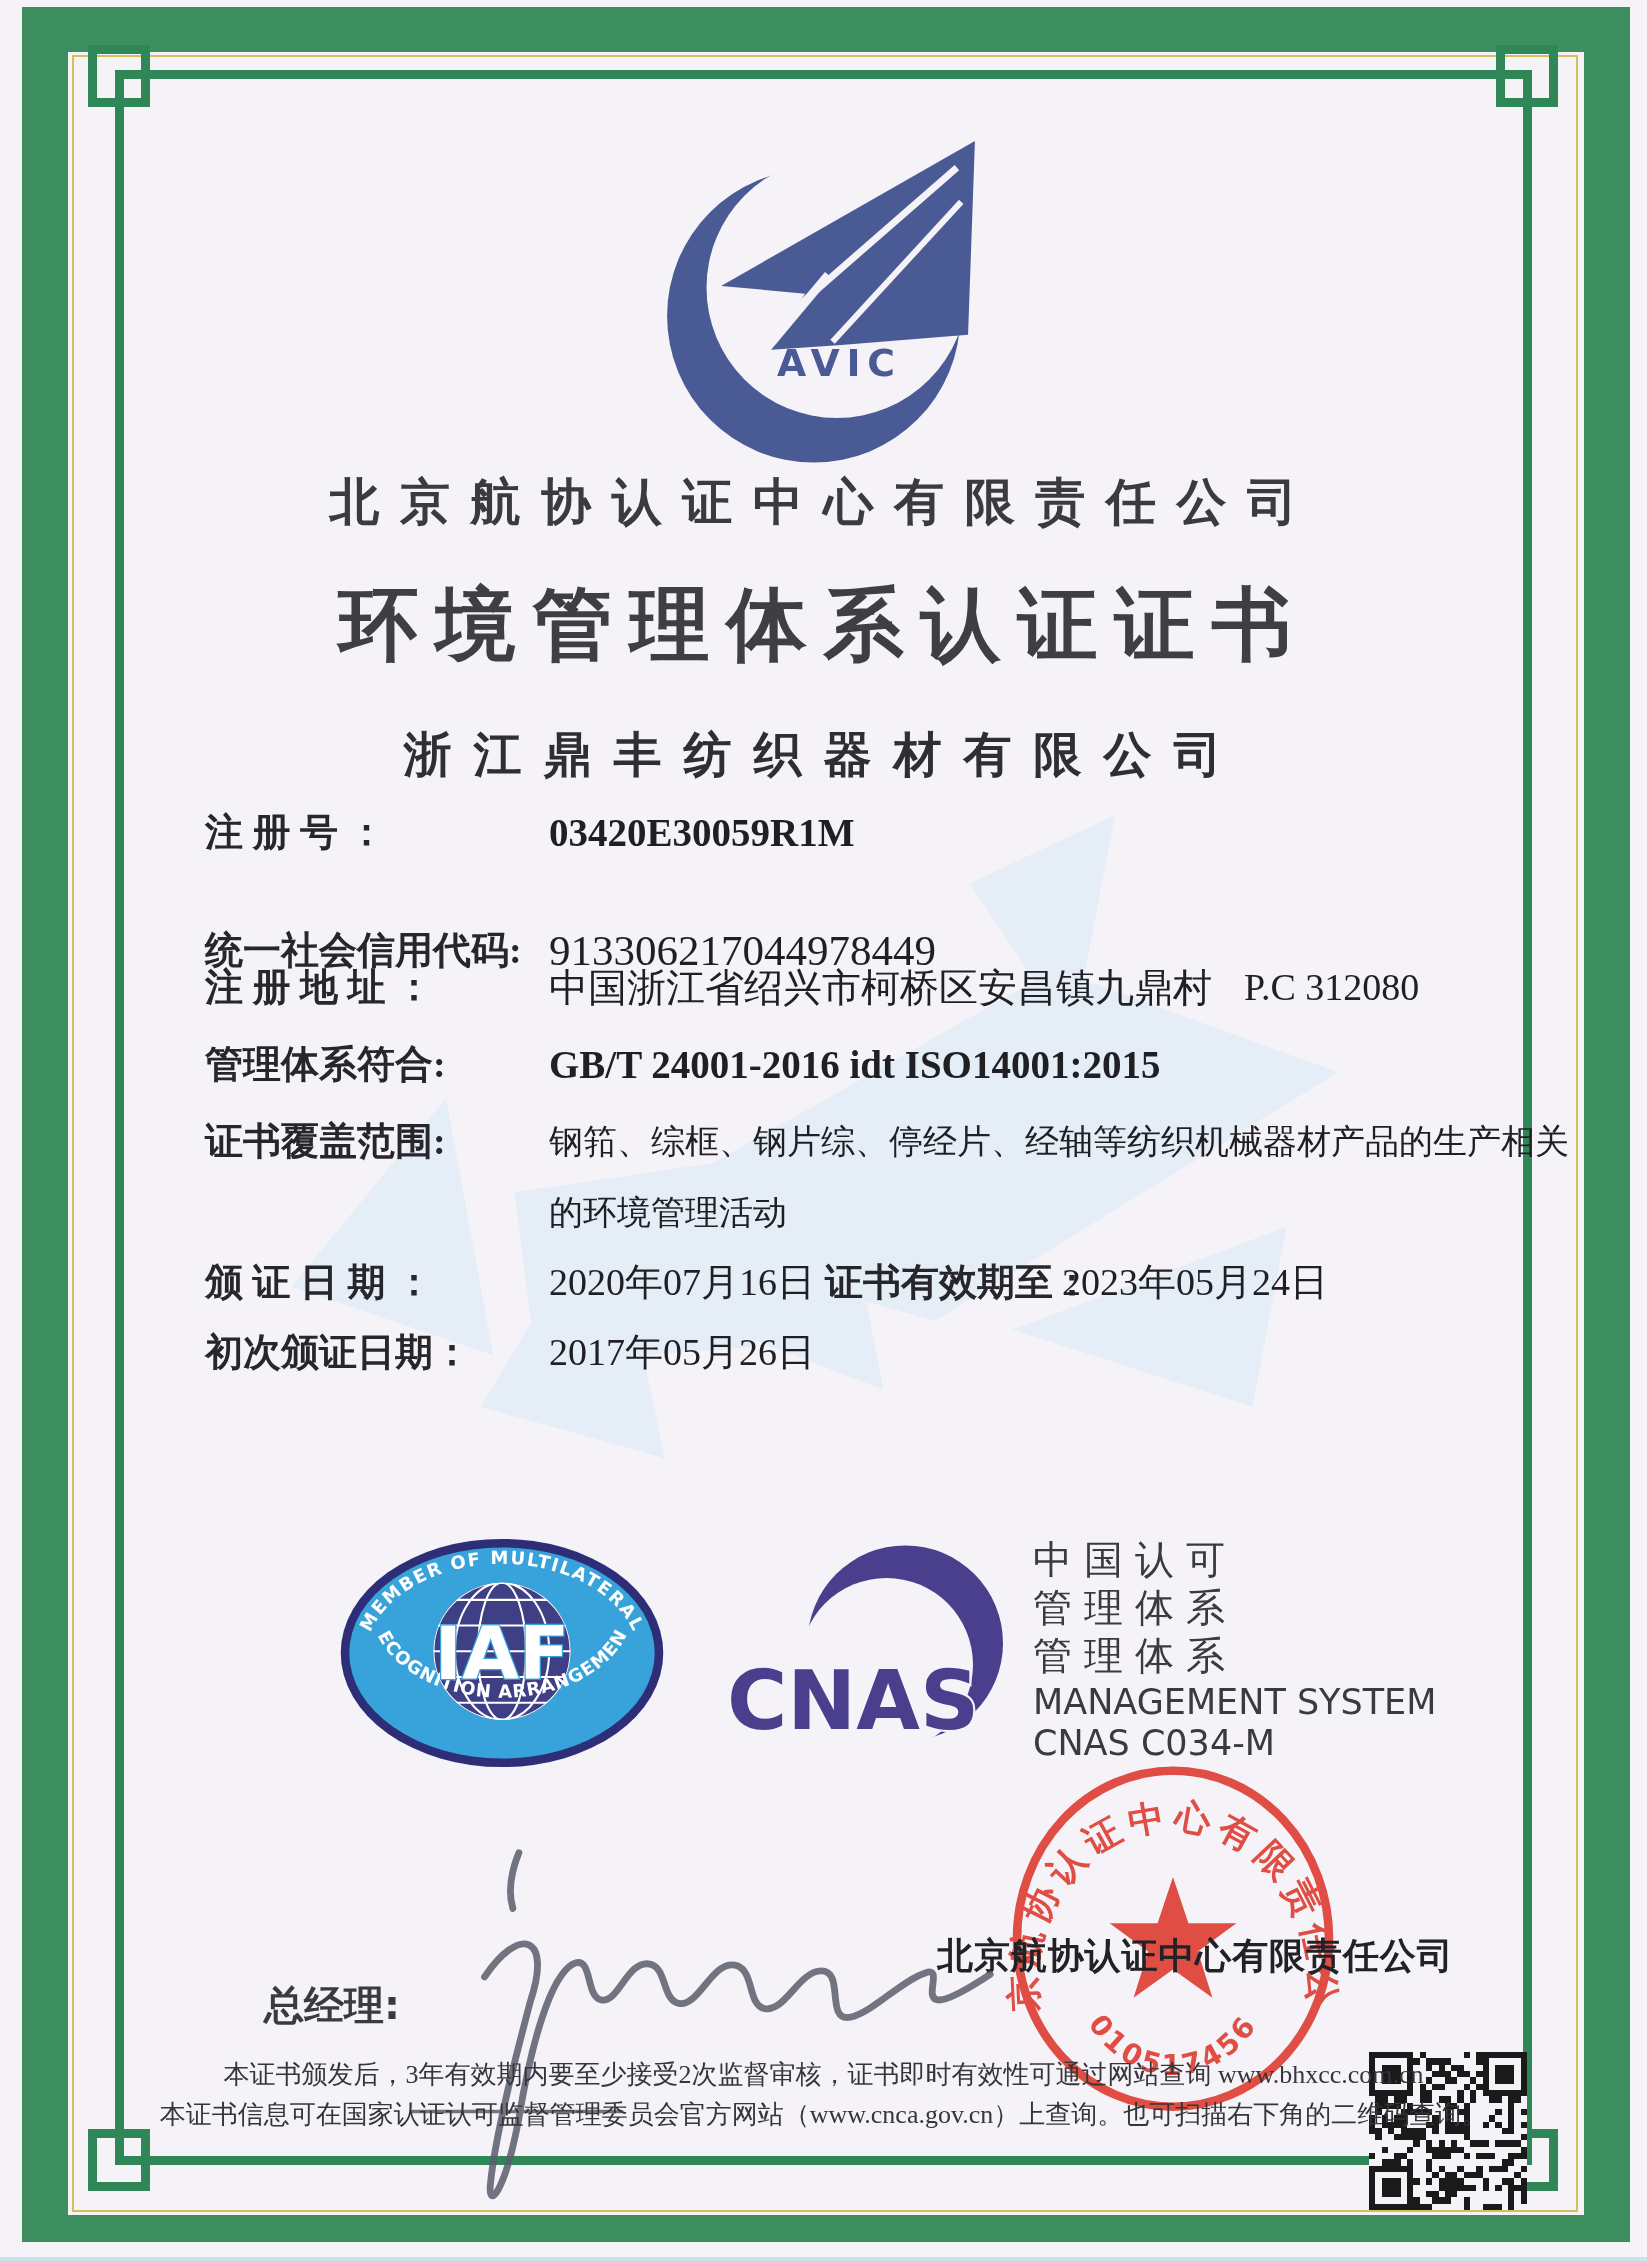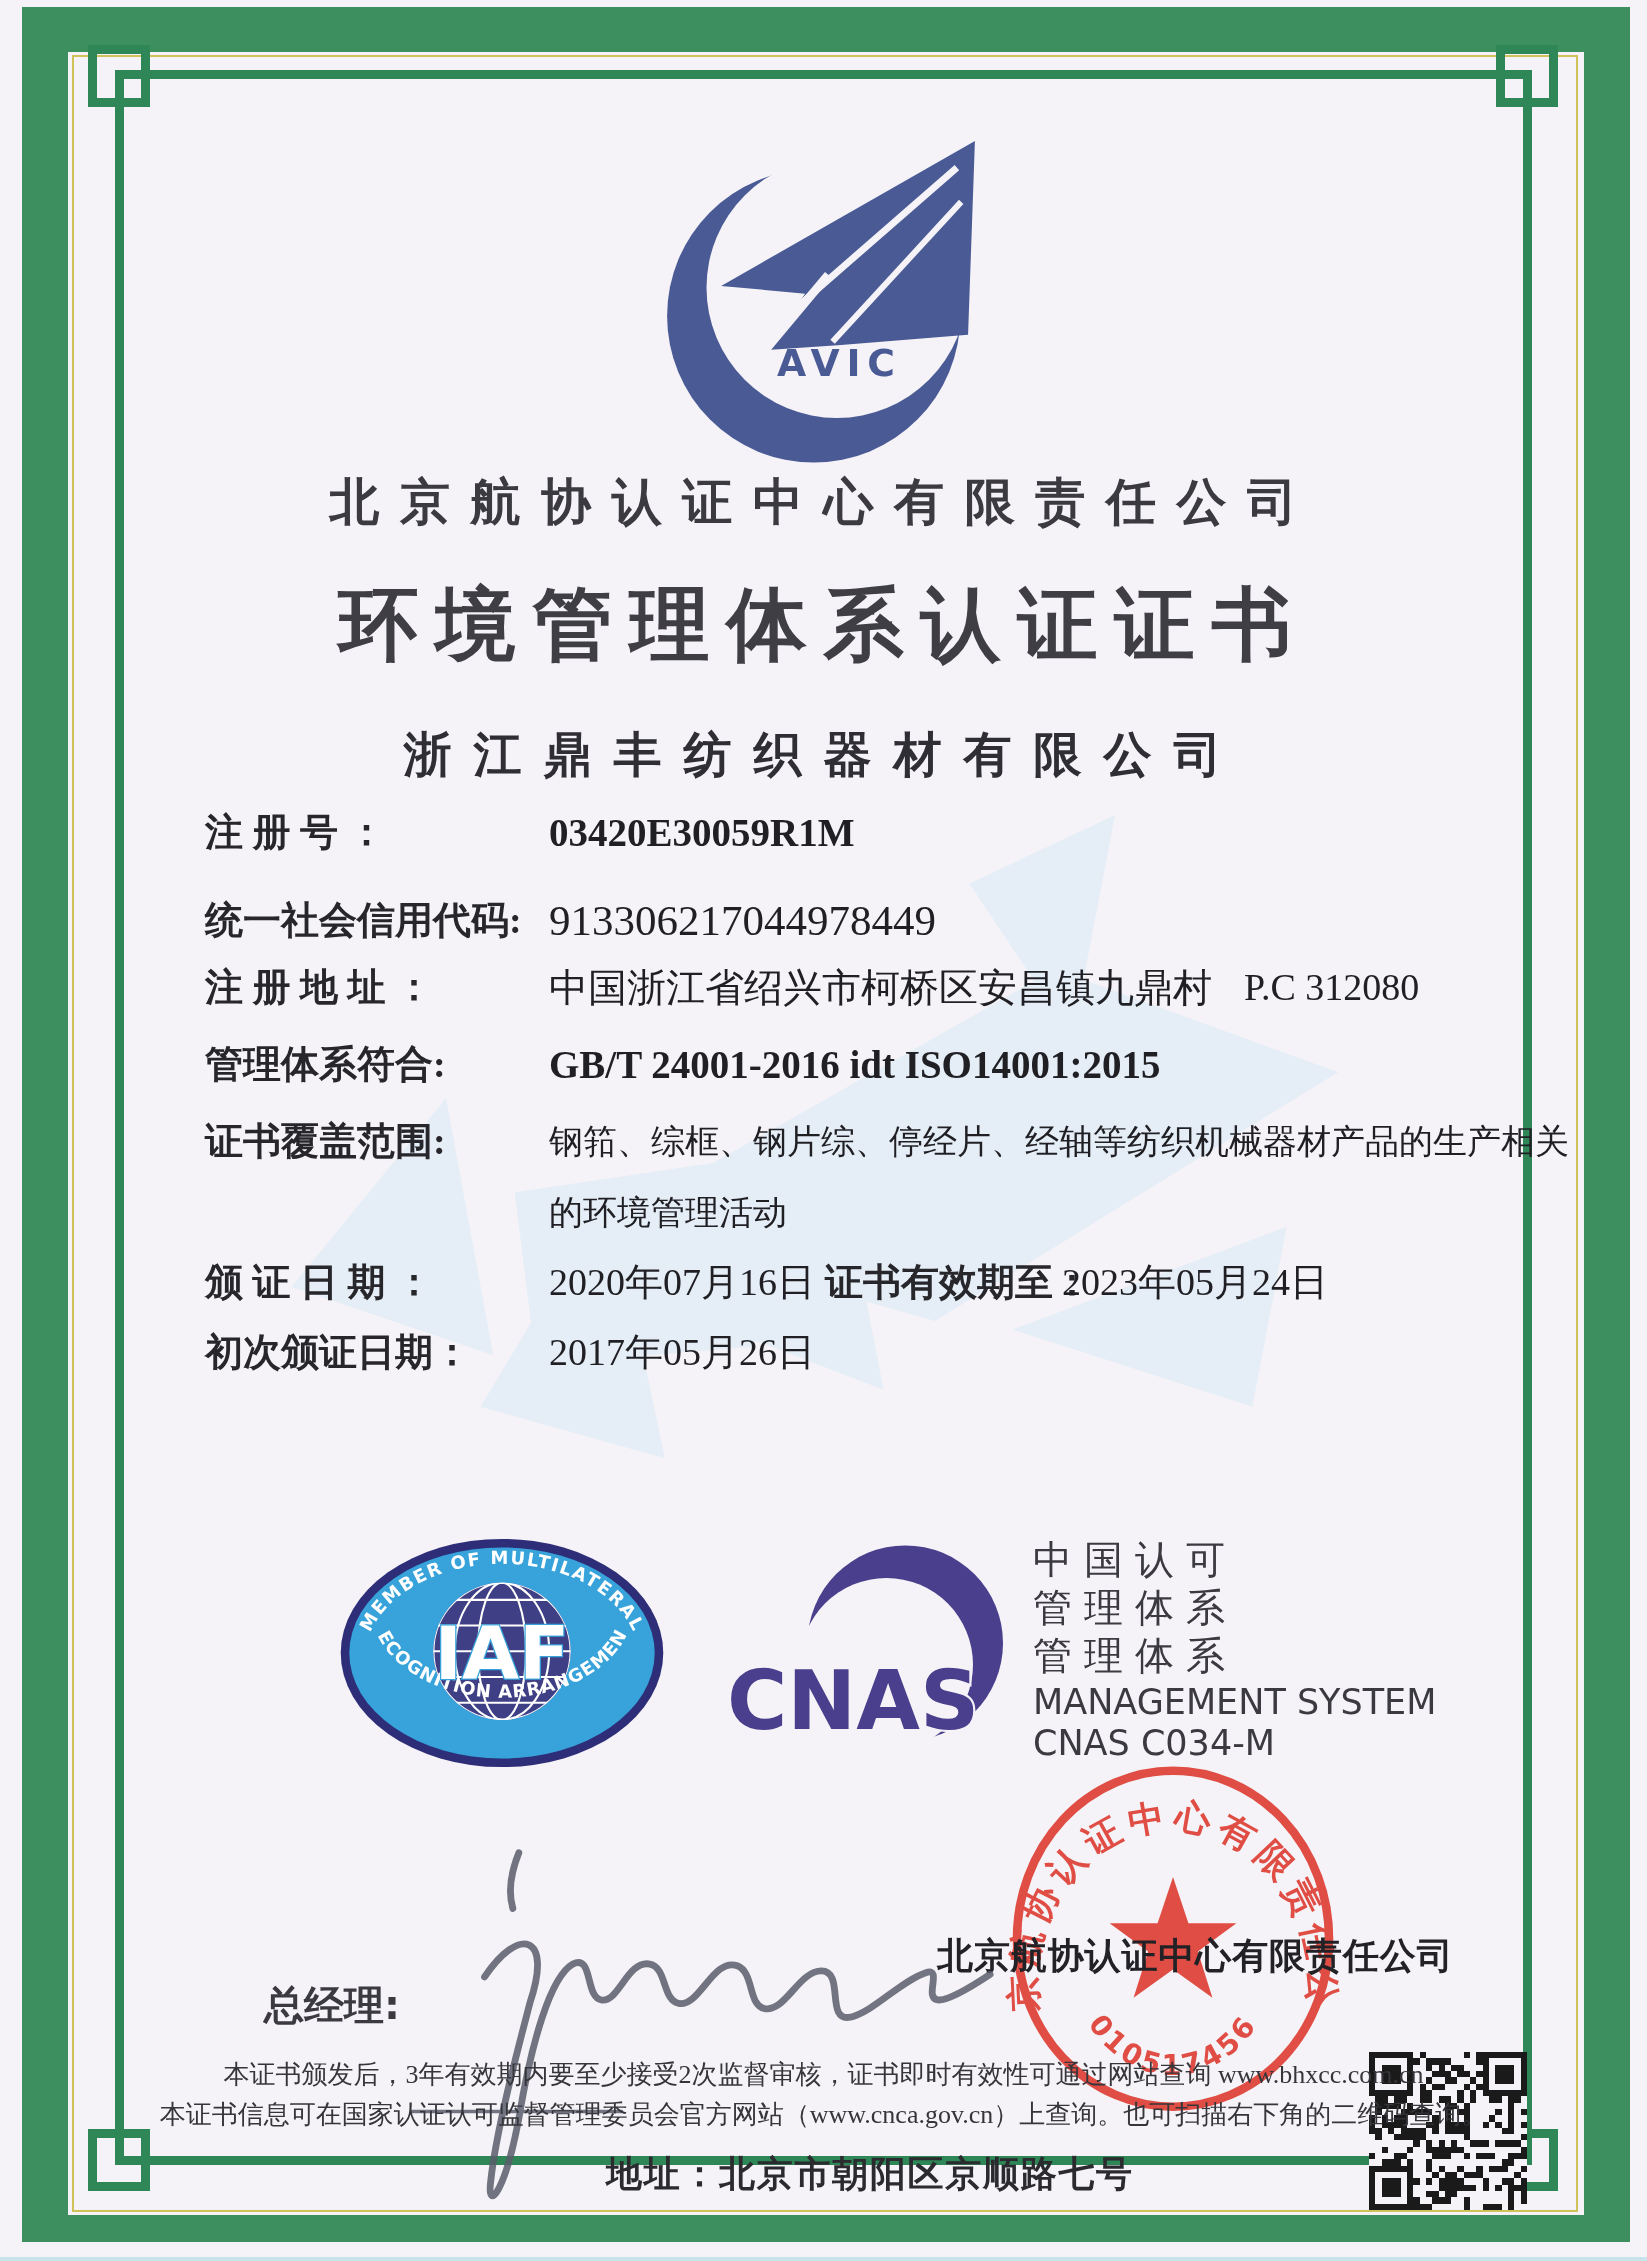--- a/index.html
+++ b/index.html
@@ -95,21 +95,21 @@
   </svg>
 
   <div class="issuer-title">北京航协认证中心有限责任公司</div>
   <div class="cert-title">环境管理体系认证证书</div>
   <div class="company-name">浙江鼎丰纺织器材有限公司</div>
 
   <div class="frow" style="top:806px">
     <span class="flabel">注 册 号 ：</span>
     <span class="fvalue bold">03420E30059R1M</span>
   </div>
-  <div class="frow" style="top:894px">
+  <div class="frow" style="top:924px">
     <span class="flabel">统一社会信用代码:</span>
     <span class="fvalue" style="font-size:43px">913306217044978449</span>
   </div>
   <div class="frow" style="top:961px">
     <span class="flabel">注 册 地 址 ：</span>
     <span class="fvalue">中国浙江省绍兴市柯桥区安昌镇九鼎村</span>
     <span class="postal">P.C 312080</span>
   </div>
   <div class="frow" style="top:1038px">
     <span class="flabel">管理体系符合:</span>
@@ -517,17 +517,16 @@
         <rect x="15" y="24" width="1" height="1"></rect>
         <rect x="18" y="24" width="1" height="1"></rect>
         <rect x="19" y="24" width="1" height="1"></rect>
         <rect x="20" y="24" width="1" height="1"></rect>
         <rect x="22" y="24" width="1" height="1"></rect>
       </g>
   </svg>
 
   <div class="foot1">本证书颁发后，3年有效期内要至少接受2次监督审核，证书即时有效性可通过网站查询 www.bhxcc.com.cn</div>
   <div class="foot2">本证书信息可在国家认证认可监督管理委员会官方网站（www.cnca.gov.cn）上查询。也可扫描右下角的二维码查询。</div>
-  <div class="foot3">地址：北京市朝阳区京顺路七号</div>
 
   <div class="bottom-scan"></div>
 </div>
 
 
 </body></html>

